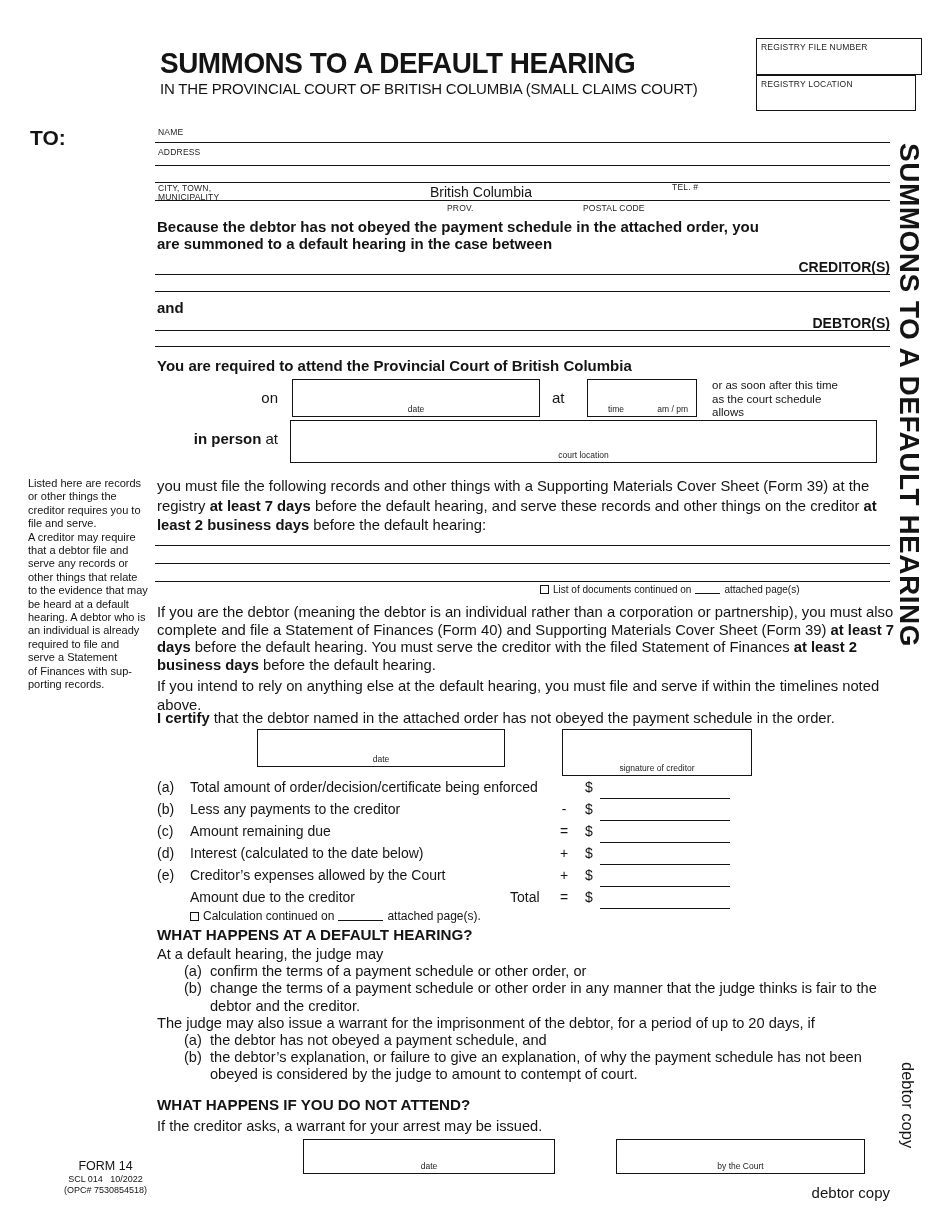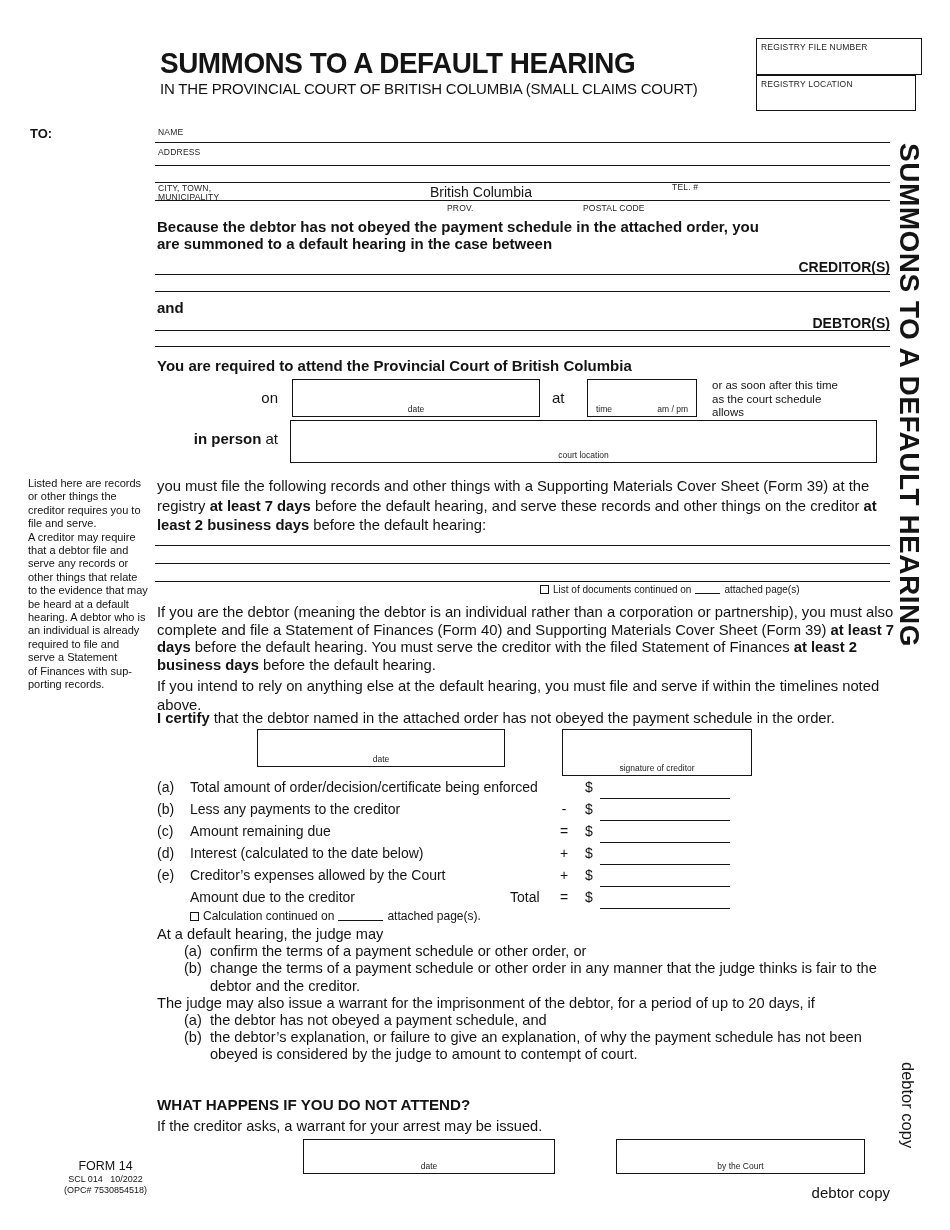--- a/index.html
+++ b/index.html
@@ -47,21 +47,21 @@
   <div class="box" style="left:756px; top:38px; width:166px; height:37px;">
     <div class="lbl" style="padding:3px 0 0 4px;">REGISTRY FILE NUMBER</div>
   </div>
   <div class="box" style="left:756px; top:75px; width:160px; height:36px;">
     <div class="lbl" style="padding:3px 0 0 4px;">REGISTRY LOCATION</div>
   </div>
 
   <div class="abs vert b" style="left:893px; top:143px; font-size:28px; letter-spacing:.5px;">SUMMONS TO A DEFAULT HEARING</div>
   <div class="abs vert" style="left:898px; top:1062px; font-size:16.5px;">debtor copy</div>
 
-  <div class="abs b" style="left:30px; top:126px; font-size:13px;">TO:</div>
+  <div class="abs b" style="left:30px; top:126px; font-size:21px;">TO:</div>
 
   <div class="abs lbl" style="left:158px; top:127px;">NAME</div>
   <div class="rule" style="left:155px; top:142px; width:735px;"></div>
 
   <div class="abs lbl" style="left:158px; top:147px;">ADDRESS</div>
   <div class="rule" style="left:155px; top:165px; width:735px;"></div>
   <div class="rule" style="left:155px; top:182px; width:735px;"></div>
 
   <div class="abs lbl preline" style="left:158px; top:184px; line-height:9px;">CITY, TOWN,
 MUNICIPALITY</div>
@@ -84,21 +84,21 @@
   <div class="rule" style="left:155px; top:346px; width:735px;"></div>
 
   <div class="abs b" style="left:157px; top:357px; font-size:15px;">You are required to attend the Provincial Court of British Columbia</div>
 
   <div class="abs" style="left:225px; top:389px; width:53px; text-align:right; font-size:15px;">on</div>
   <div class="box" style="left:292px; top:379px; width:248px; height:38px;">
     <div class="cap">date</div>
   </div>
   <div class="abs" style="left:552px; top:389px; font-size:15px;">at</div>
   <div class="box" style="left:587px; top:379px; width:110px; height:38px;">
-    <div class="cap" style="display:flex; justify-content:space-between; padding:0 8px;">
+    <div class="cap" style="display:flex; justify-content:space-between; padding:0 8px;margin-left:12px;">
       <span>time</span>
       <span>am / pm</span>
     </div>
   </div>
   <div class="abs" style="left:712px; top:379px; width:138px; font-size:11.5px; line-height:13.5px;">or as soon after this time as the court schedule allows</div>
 
   <div class="abs" style="left:130px; top:430px; width:148px; text-align:right; font-size:15px;">
     <span class="b">in person</span>
     <span>at</span>
   </div>
@@ -194,20 +194,21 @@
       <span class="am-op">=</span>
       <span class="am-dollar">$</span>
       <span class="am-line"></span>
     </div>
     <div style="position:absolute; top:130px; left:33px; font-size:12px;">
       <span class="cbx"></span><span>Calculation continued on</span><span class="gap" style="width:45px;"></span><span>attached page(s).</span>
     </div>
   </div>
 
   <div class="abs" style="left:157px; top:926px; width:748px;">
+    <div class="b" style="font-size:15.2px; margin-bottom:3px;">WHAT HAPPENS AT A DEFAULT HEARING?</div>
     <div style="font-size:14.6px; line-height:17.2px;">
       <div>At a default hearing, the judge may</div>
       <div class="li">
         <span class="marker">(a)</span>
         <span>confirm the terms of a payment schedule or other order, or</span>
       </div>
       <div class="li">
         <span class="marker">(b)</span>
         <span>change the terms of a payment schedule or other order in any manner that the judge thinks is fair to the debtor and the creditor.</span>
       </div>

